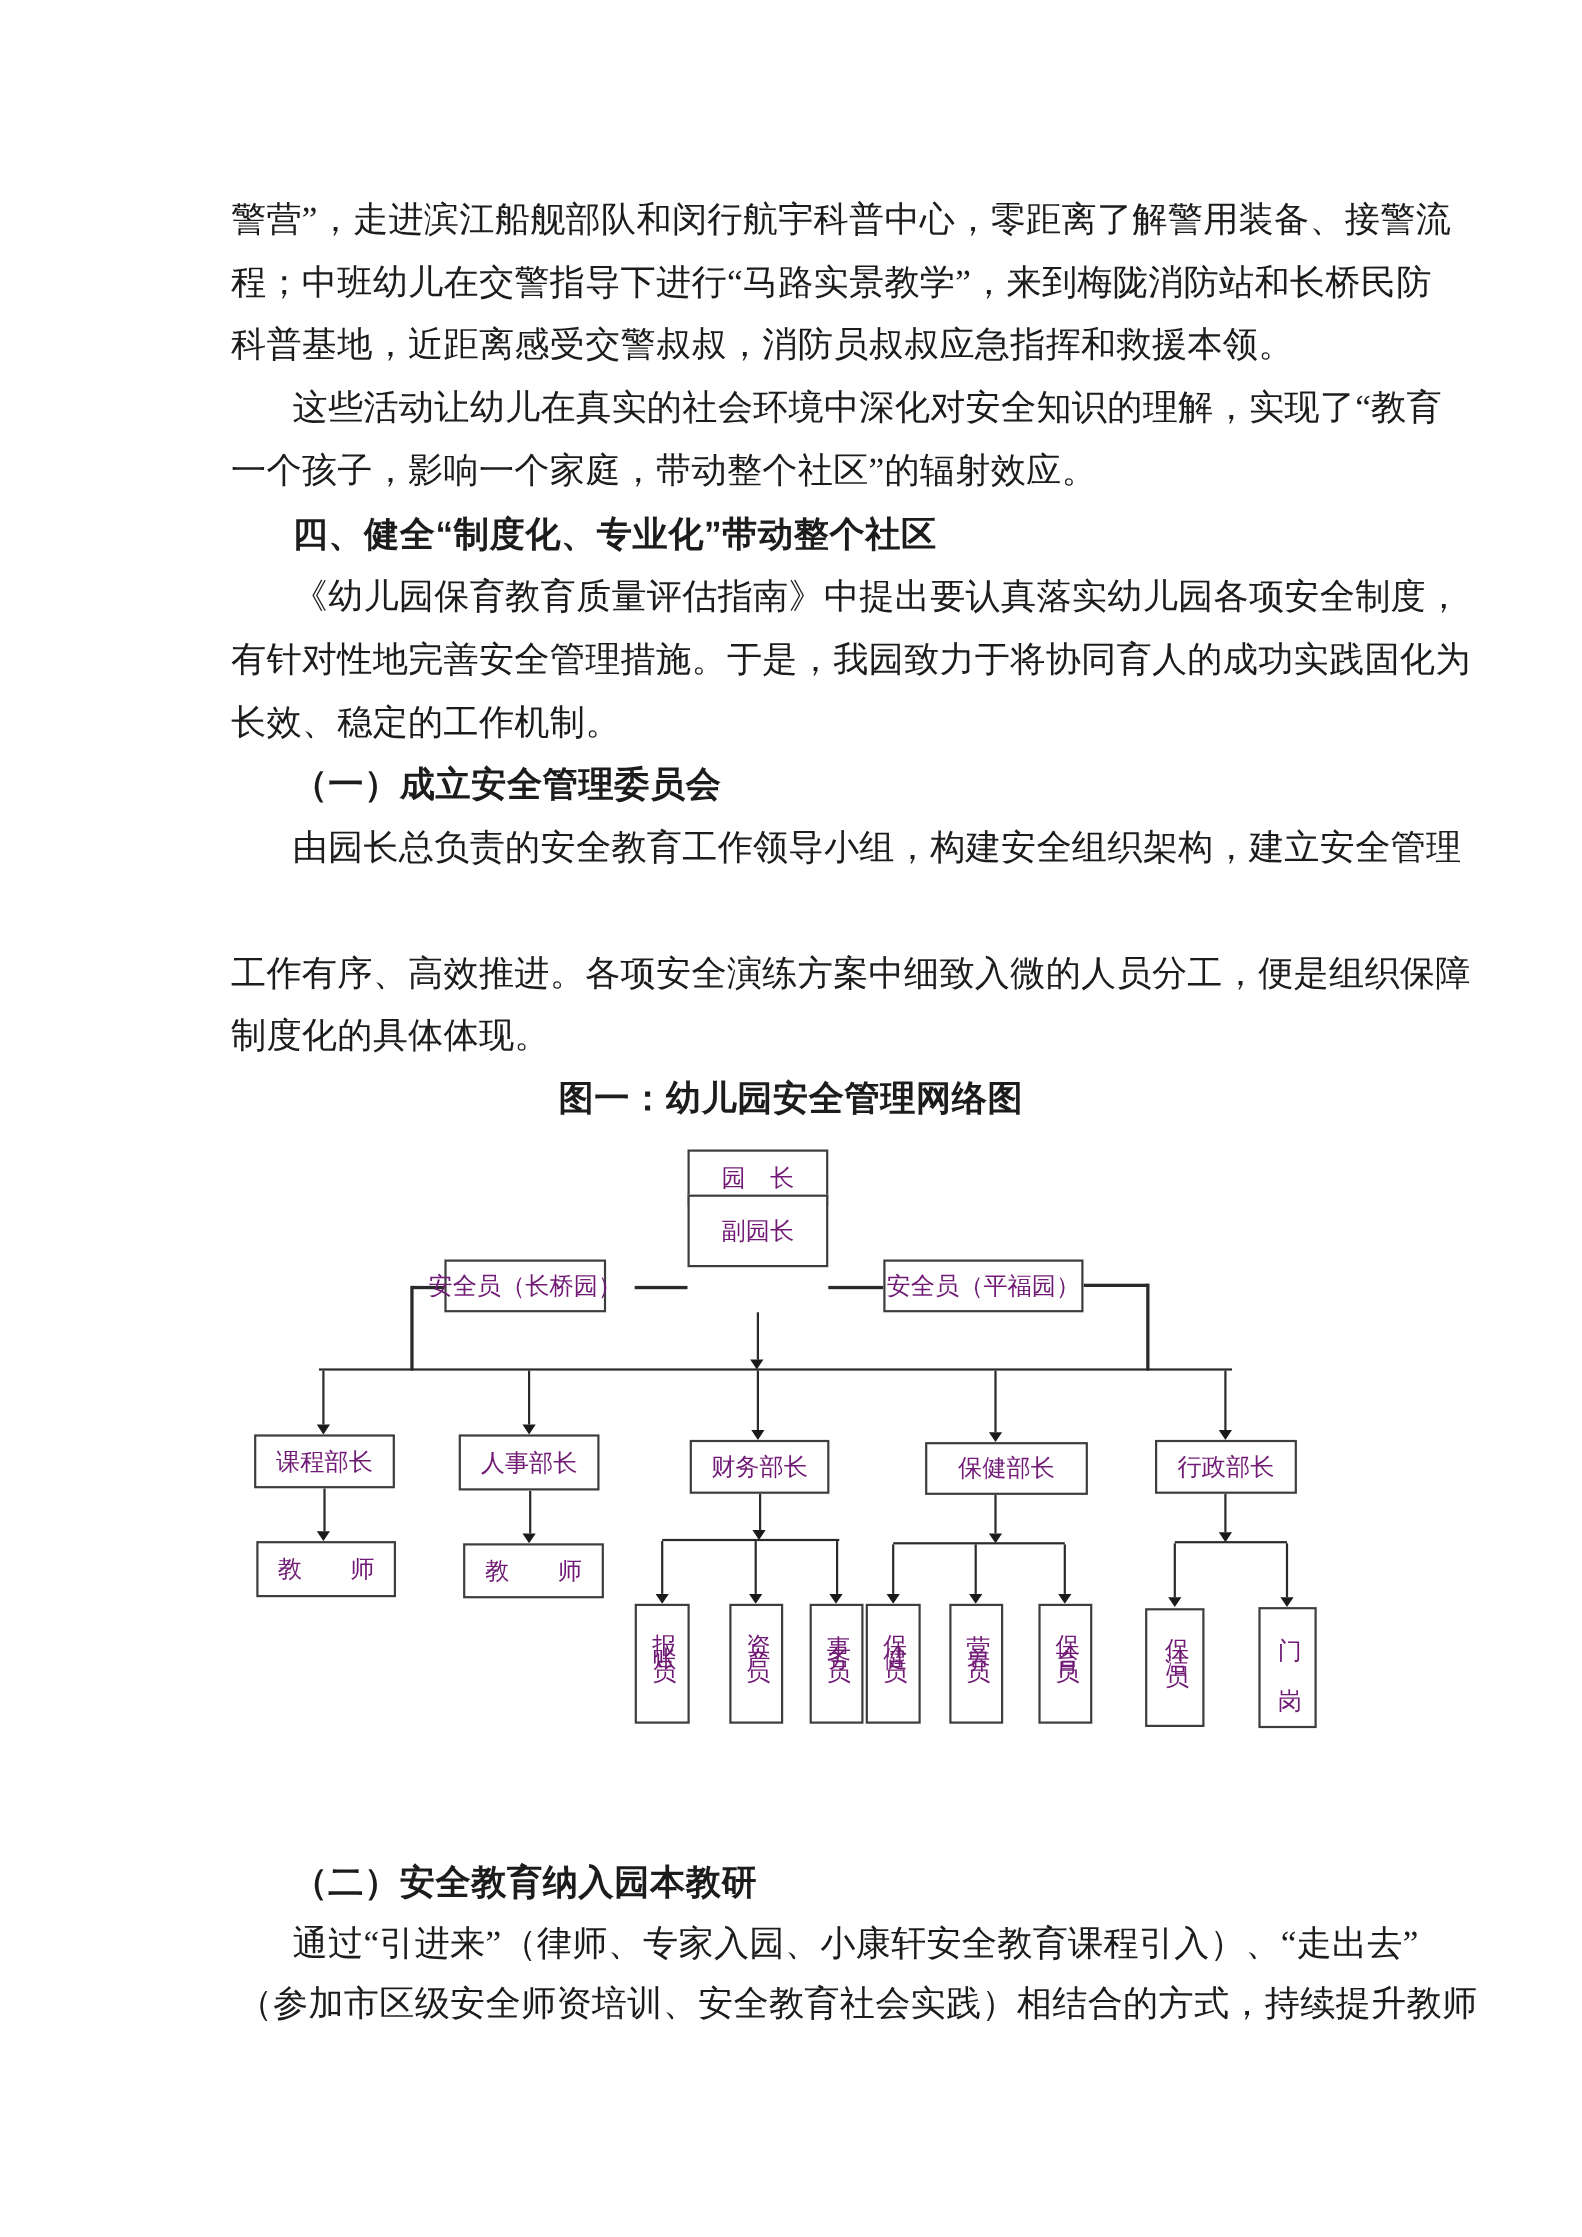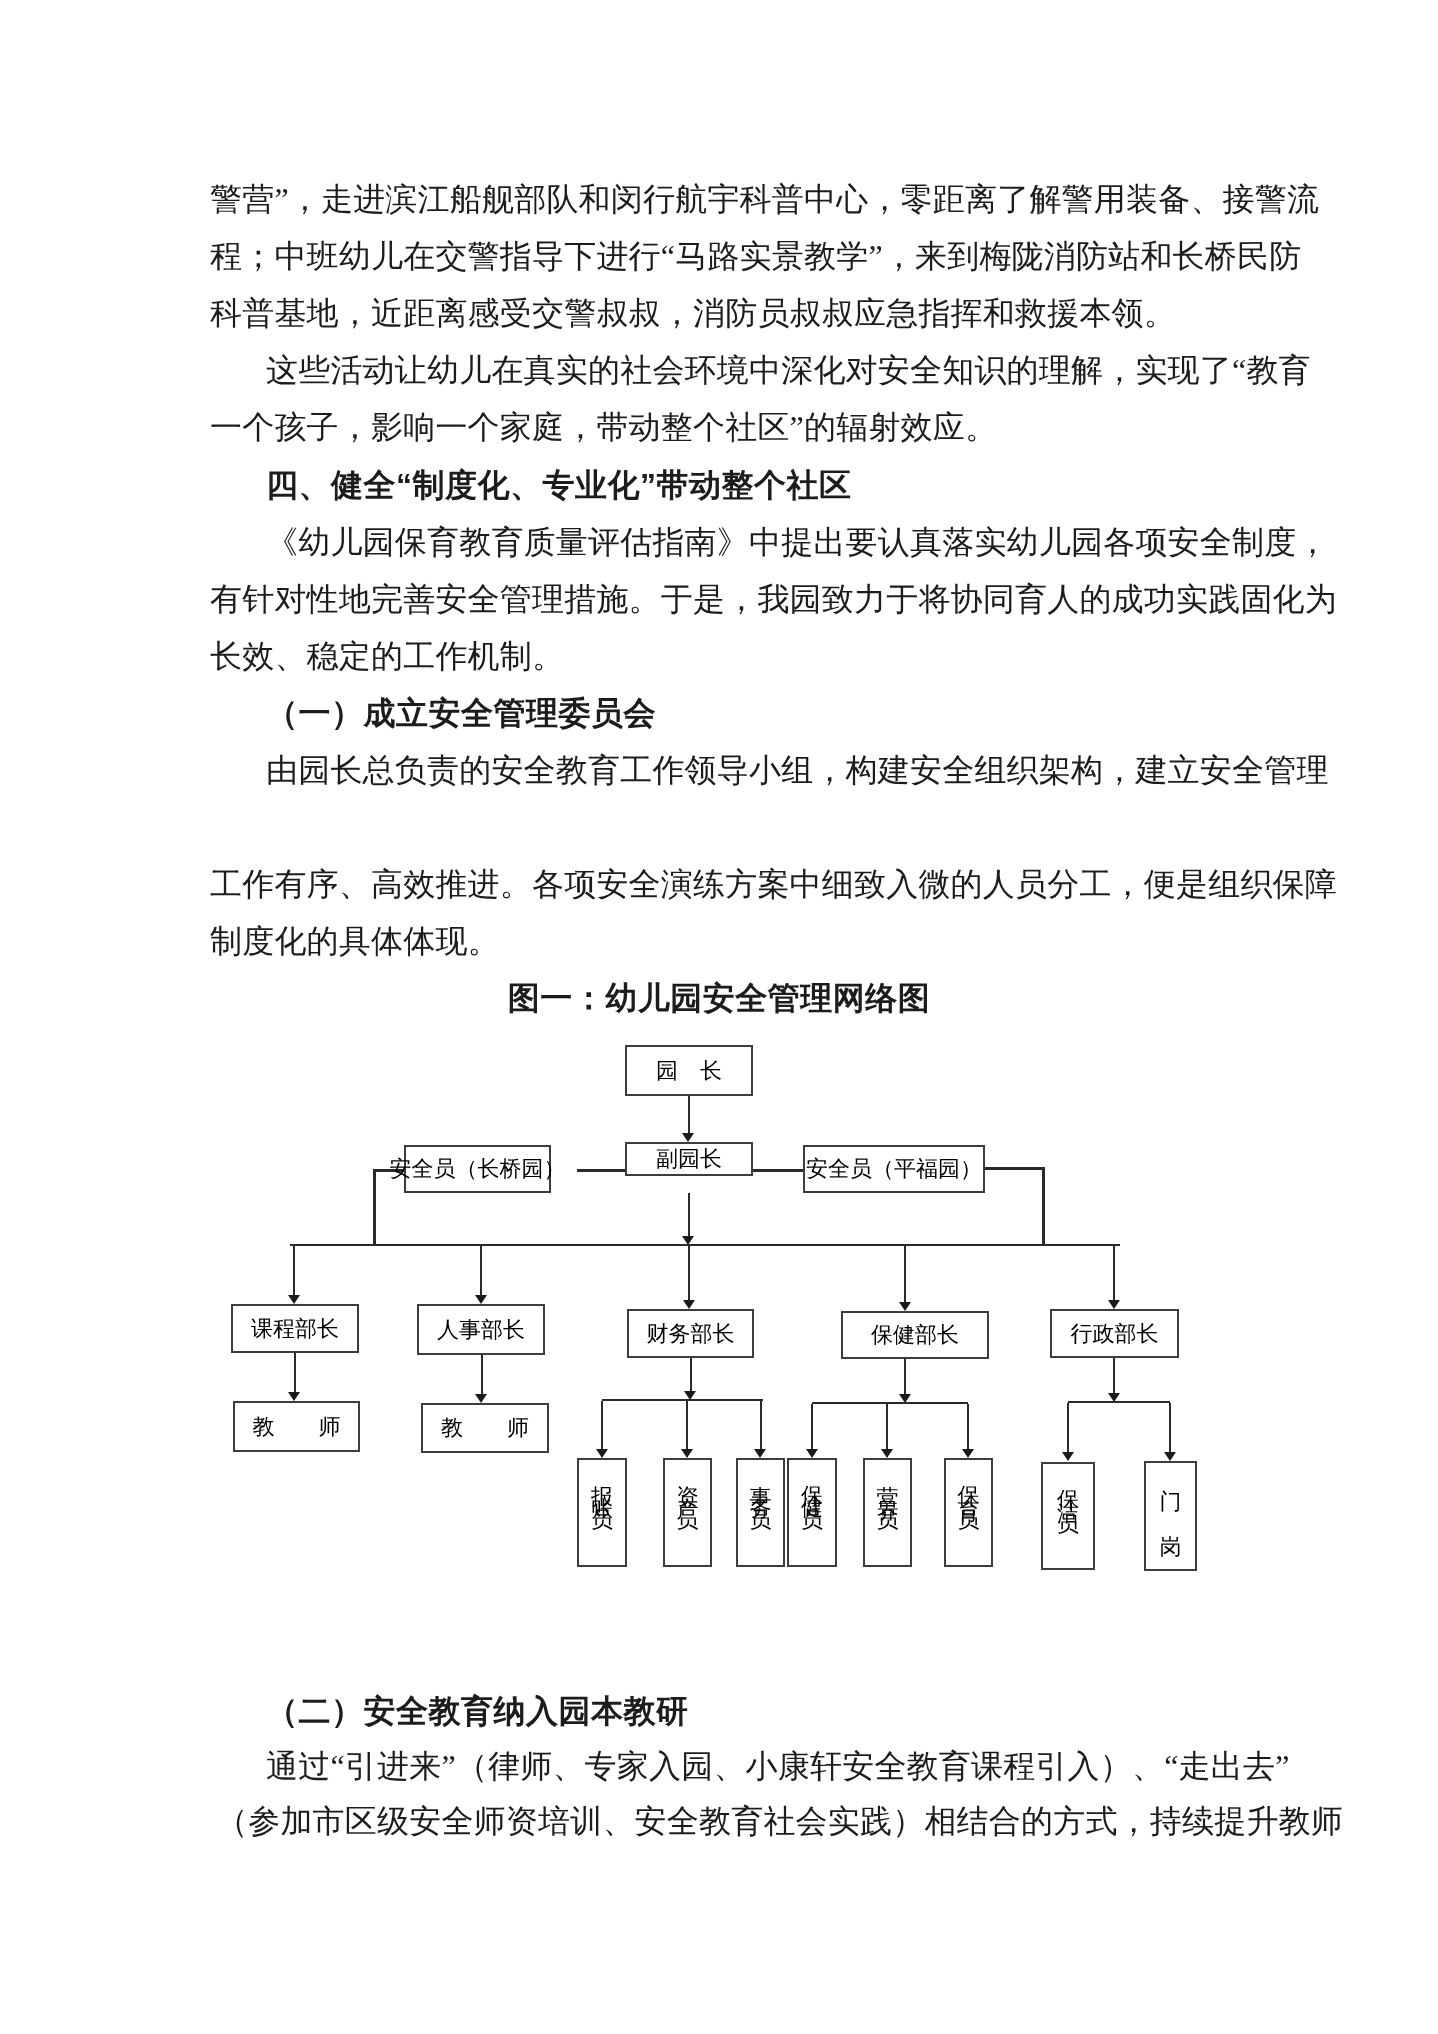--- a/index.html
+++ b/index.html
@@ -21,23 +21,24 @@
   }
   .indent{left:266px;}
   .h{font-family:"Liberation Sans","DejaVu Sans",sans-serif;font-weight:bold;letter-spacing:0.5px;}
   .center{left:0;width:100%;text-align:center;white-space:nowrap;}
   
   .node{
     position:absolute;
     border:2px solid #3d3d3d;
     background:#fff;
     display:flex;align-items:center;justify-content:center;
-    font-size:22px;color:#000000;
+    font-size:22px;color:#701a75;
     box-sizing:border-box;
     white-space:pre;
+    font-family:Liberation Mono, monospace;
   }
   .vnode{
     writing-mode:vertical-rl;
     text-orientation:upright;
     letter-spacing:12px;
     padding-top:8px;
     justify-content:flex-start;
   }
   .vnode.sparse{letter-spacing:46px;}
   .edge{position:absolute;background:#2a2a2a;}
@@ -125,21 +126,21 @@
 
     <div class="edge" style="left:1113px;top:1358px;width:2px;height:35px"></div>
     <div class="arrow" style="left:1108px;top:1393px"></div>
     <div class="edge" style="left:1068px;top:1401px;width:102px;height:2px"></div>
     <div class="edge" style="left:1067px;top:1403px;width:2px;height:49px"></div>
     <div class="arrow" style="left:1062px;top:1452px"></div>
     <div class="edge" style="left:1169px;top:1403px;width:2px;height:49px"></div>
     <div class="arrow" style="left:1164px;top:1452px"></div>
 
     <div class="node" style="left:625px;top:1045px;width:128px;height:51px">园　长</div>
-    <div class="node" style="left:625px;top:1142px;width:128px;height:34px">副园长</div>
+    <div class="node" style="left:625px;top:1086px;width:128px;height:66px">副园长</div>
     <div class="node" style="left:404px;top:1145px;width:147px;height:48px">安全员（长桥园）</div>
     <div class="node" style="left:803px;top:1145px;width:182px;height:48px">安全员（平福园）</div>
     <div class="node" style="left:231px;top:1304px;width:128px;height:49px">课程部长</div>
     <div class="node" style="left:417px;top:1304px;width:128px;height:51px">人事部长</div>
     <div class="node" style="left:627px;top:1309px;width:127px;height:49px">财务部长</div>
     <div class="node" style="left:841px;top:1311px;width:148px;height:48px">保健部长</div>
     <div class="node" style="left:1050px;top:1309px;width:129px;height:49px">行政部长</div>
     <div class="node" style="left:233px;top:1401px;width:127px;height:51px">教　　师</div>
     <div class="node" style="left:421px;top:1403px;width:128px;height:50px">教　　师</div>
     <div class="node vnode" style="left:577px;top:1458px;width:50px;height:109px">报账员</div>

